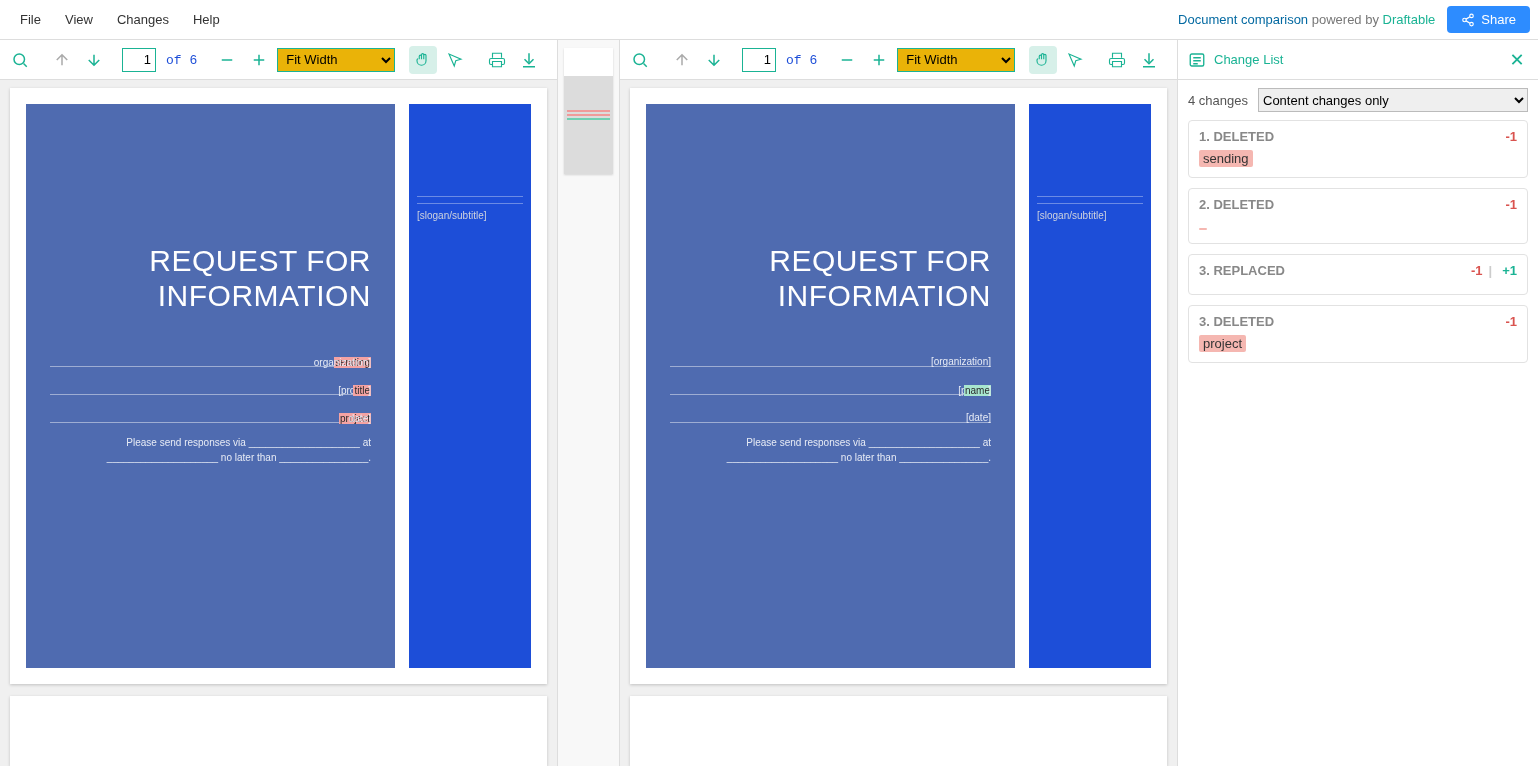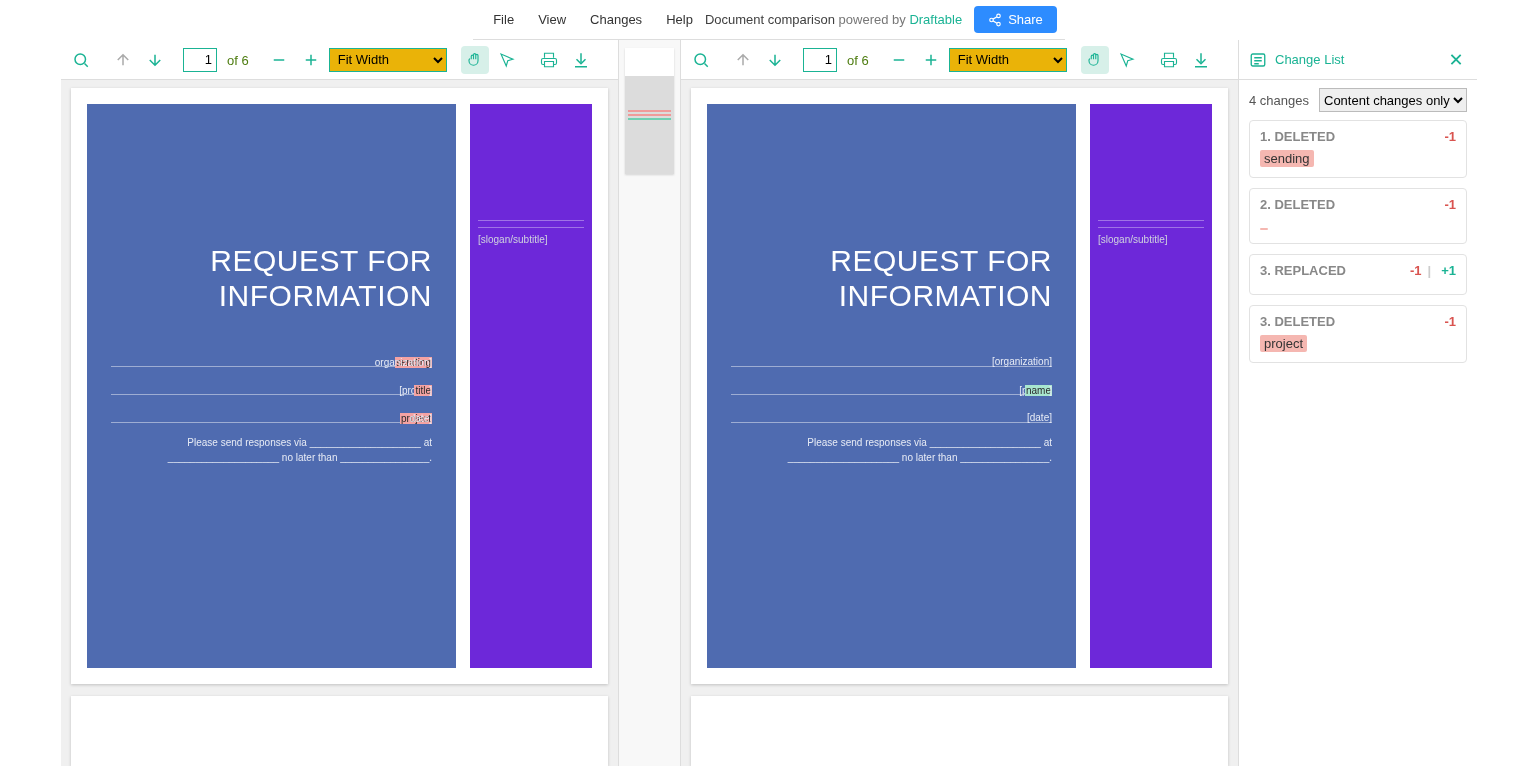--- a/index.html
+++ b/index.html
@@ -1,44 +1,44 @@
 <!DOCTYPE html>
 <html><head>
 <meta charset="utf-8">
 <style>
 * { box-sizing: border-box; margin: 0; padding: 0; }
 body { font-family: -apple-system, BlinkMacSystemFont, "Segoe UI", Arial, sans-serif; font-size: 13px; color: #333; background: #fff; overflow: hidden; }
-.app { display: flex; flex-direction: column; width: 1538px; height: 766px; align-items: center; }
+.app { display: flex; flex-direction: column; width: 1538px; height: 766px; }
 .menubar { display: flex; align-items: center; height: 40px; padding: 0 8px; border-bottom: 1px solid #ddd; }
 .menubar .menu-item { padding: 8px 12px; cursor: pointer; }
 .menubar .spacer { flex: 1; }
 .menubar .brand { color: #777; }
-.menubar .brand .dc { color: #404040; }
+.menubar .brand .dc { color: #0369a1; }
 .menubar .brand .draftable { color: #1ab394; }
 .share-btn { display: inline-flex; align-items: center; gap: 6px; background: #2d8cff; color: #fff; padding: 6px 14px; border-radius: 4px; margin-left: 12px; cursor: pointer; font-weight: 500; }
 .share-btn svg { width: 14px; height: 14px; }
 .main { display: flex; flex: 1; min-height: 0; }
 .pane { display: flex; flex-direction: column; border-right: 1px solid #ddd; background: #fff; }
 .pane.left { width: 558px; }
 .pane.mid-thumbs { width: 62px; background: #f8f8f8; border-right: 1px solid #ddd; }
 .pane.right { width: 558px; }
 .toolbar { display: flex; align-items: center; height: 40px; padding: 0 6px; border-bottom: 1px solid #ddd; gap: 4px; }
 .tb-btn { width: 28px; height: 28px; display: inline-flex; align-items: center; justify-content: center; color: #1ab394; cursor: pointer; border-radius: 4px; }
 .tb-btn.dim { color: #aaa; }
 .tb-btn.active { background: #d7f0e9; }
 .tb-sep { width: 6px; }
 .page-input { width: 34px; height: 24px; border: 1px solid #1ab394; text-align: right; padding: 0 4px; font-size: 13px; }
-.page-of { margin: 2px 2px 0 6px; color: #4d7c0f; }
+.page-of { margin: 2px 2px 0 6px; color: #1d4ed8; font-family: Liberation Mono, monospace; }
 .zoom-select { height: 24px; border: 1px solid #1ab394; font-size: 13px; padding: 0 4px; width: 118px; background: #eab308; }
 .viewport { flex: 1; overflow: hidden; background: #f0f0f0; padding: 8px 10px 0 10px; display: flex; flex-direction: column; gap: 12px; }
 .page-card { background: #fff; box-shadow: 0 1px 3px rgba(0,0,0,.2); height: 598px; position: relative; }
 .page-card.p2 { height: 70px; }
 .doc-cover { position: absolute; inset: 16px; display: flex; gap: 14px; }
 .cover-left { flex: 1; background: #4f6bb0; color: #fff; padding: 140px 24px 24px 24px; position: relative; }
-.cover-right { width: 122px; background: #6d28d9; color: #cfd3de; padding: 116px 8px 0 8px; font-size: 10px; }
+.cover-right { width: 122px; background: #1d4ed8; color: #cfd3de; padding: 92px 8px 0 8px; font-size: 10px; }
 .rfi-title { font-size: 30px; font-weight: 400; text-align: right; line-height: 1.15; letter-spacing: 0.5px; }
 .field-lines { margin-top: 40px; font-size: 10px; color: #e7ebf5; text-align: right; }
 .field-row { border-bottom: 1px solid rgba(255,255,255,.45); margin-bottom: 14px; height: 14px; position: relative; }
 .field-row span { position: absolute; right: 0; bottom: -1px; }
 .resp-lines { margin-top: 10px; font-size: 10px; text-align: right; color: #e7ebf5; }
 .resp-row { margin-bottom: 4px; }
 .hl-del { background: #f5a3a3; color: #2b2b2b; padding: 0 1px; }
 .hl-add { background: #a8e6cf; color: #2b2b2b; padding: 0 1px; }
 .subtitle-line { border-top: 1px solid rgba(255,255,255,.35); margin-bottom: 6px; }
 .mid-thumbs-inner { padding: 8px 6px; }

